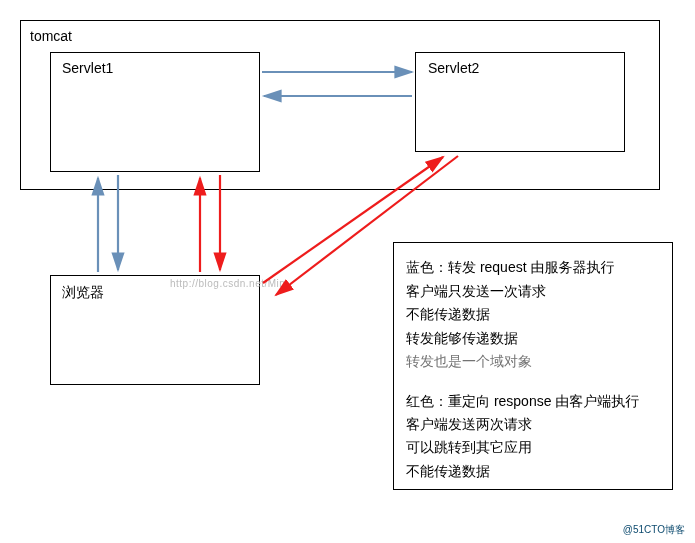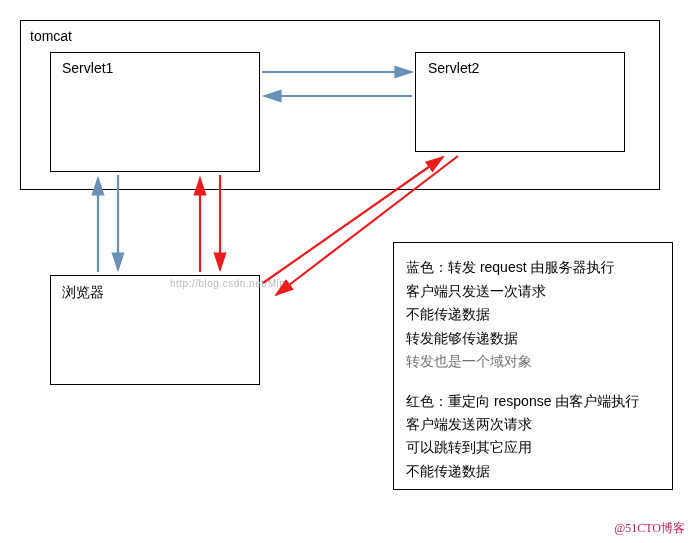--- a/index.html
+++ b/index.html
@@ -6,21 +6,21 @@
     body { margin: 0; font-family: "SimSun", "Microsoft YaHei", sans-serif; font-size: 14px; position: relative; width: 695px; height: 543px; background: #fff; }
     .box { position: absolute; border: 1.5px solid #000; background: transparent; }
     .label { position: absolute; }
     .legend { position: absolute; border: 1.5px solid #000; padding: 10px 12px 4px 12px; }
     .legend p { margin: 5px 0; line-height: 1.3; }
     .legend .blue-label { margin-bottom: 6px; }
     .legend .red { color: #737373; }
     .legend .red-label { margin-top: 22px; }
     .arrow-svg { position: absolute; top: 0; left: 0; width: 695px; height: 543px; pointer-events: none; }
     .watermark { position: absolute; color: #bbb; font-size: 10px; letter-spacing: .5px; }
-    .credit { position: absolute; color: #be185d; font-size: 12px; font-family: Liberation Serif, serif; }
+    .credit { position: absolute; color: #0c4a6e; font-size: 10px; }
   </style>
 </head>
 <body>
 
 <div class="box" style="left:20px; top:20px; width:640px; height:170px;"></div>
 <div class="label" style="left:30px; top:28px;">tomcat</div>
 
 <div class="box" style="left:50px; top:52px; width:210px; height:120px;"></div>
 <div class="label" style="left:62px; top:60px;text-align:center;">Servlet1</div>
 

